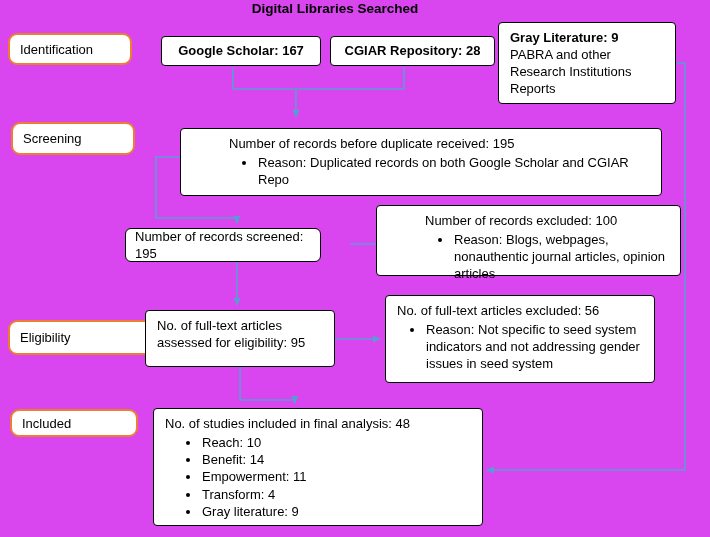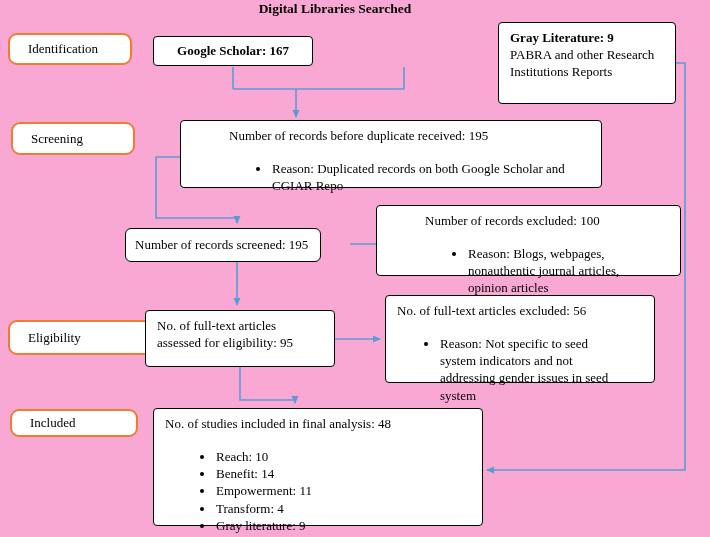--- a/index.html
+++ b/index.html
@@ -1,36 +1,36 @@
 <!DOCTYPE html>
 <html><head>
 <meta charset="utf-8">
 <style>
   * { margin:0; padding:0; box-sizing:border-box; }
   html,body { background:#ffffff; }
   .diagram {
-    position:relative; width:710px; height:537px; background:#f9a8d4;
-    font-family:Liberation Serif, serif;
+    position:relative; width:710px; height:537px; background:#d946ef;
+    font-family:Liberation Sans, sans-serif;
     font-size:13px; color:#000; overflow:hidden;
   }
   .abs { position:absolute; }
   .title { font-weight:bold; text-align:center; font-size:13.5px; }
   .stage {
     border:2px solid #ED7D31; border-radius:9px; background:#fff;
-    display:flex; align-items:center; padding-left:18px;
+    display:flex; align-items:center; padding-left:10px;
   }
   .nbox {
     border:1.4px solid #000; border-radius:4px; background:#fff;
     line-height:1.32;
   }
   .pad { padding:6px 11px; }
-  .centered { display:flex; align-items:center; justify-content:center; text-align:center; padding:0 6px; }
+  .centered { display:flex; align-items:center; justify-content:center; text-align:center; padding:0 6px;margin-left:8px; }
   .vcenter { display:flex; align-items:center; padding:2px 9px; }
   .bold { font-weight:bold; }
-  ul.bullets { margin:16px; padding-left:26px; list-style:disc; }
+  ul.bullets { margin:2px; padding-left:26px; list-style:disc; }
   ul.bullets li { padding-left:1px; }
   svg.arrows { position:absolute; left:0; top:0; pointer-events:none; }
 </style>
 </head>
 <body>
 
 <div class="diagram">
 
   <svg class="arrows" width="710" height="537" viewBox="0 0 710 537">
     <defs>
@@ -53,26 +53,27 @@
   </svg>
 
   <div class="abs title" style="left:110px; top:1px; width:450px;">Digital Libraries Searched</div>
 
   <div class="abs stage" style="left:8px; top:33px; width:124px; height:32px;">Identification</div>
   <div class="abs stage" style="left:11px; top:122px; width:124px; height:33px;">Screening</div>
   <div class="abs stage" style="left:8px; top:320px; width:152px; height:35px;">Eligibility</div>
   <div class="abs stage" style="left:10px; top:409px; width:128px; height:28px;">Included</div>
 
   <div class="abs nbox centered bold" style="left:153px; top:36px; width:160px; height:30px;">Google Scholar: 167</div>
+  <div class="abs nbox centered bold" style="left:322px; top:36px; width:165px; height:30px;">CGIAR Repository: 28</div>
   <div class="abs nbox pad" style="left:498px; top:22px; width:178px; height:82px;">
     <div class="bold">Gray Literature: 9</div>
     <div>PABRA and other Research Institutions Reports</div>
   </div>
 
-  <div class="abs nbox pad" style="left:180px; top:120px; width:422px; height:68px;padding-left:48px;">
+  <div class="abs nbox pad" style="left:180px; top:128px; width:482px; height:68px;padding-left:48px;">
     <div>Number of records before duplicate received: 195</div>
     <ul class="bullets">
       <li>Reason: Duplicated records on both Google Scholar and CGIAR Repo</li>
     </ul>
   </div>
 
   <div class="abs nbox vcenter" style="left:125px; top:228px; width:196px; height:34px; border-radius:6px;">Number of records screened: 195</div>
 
   <div class="abs nbox pad" style="left:376px; top:205px; width:305px; height:71px;padding-left:48px;">
     <div>Number of records excluded: 100</div>

